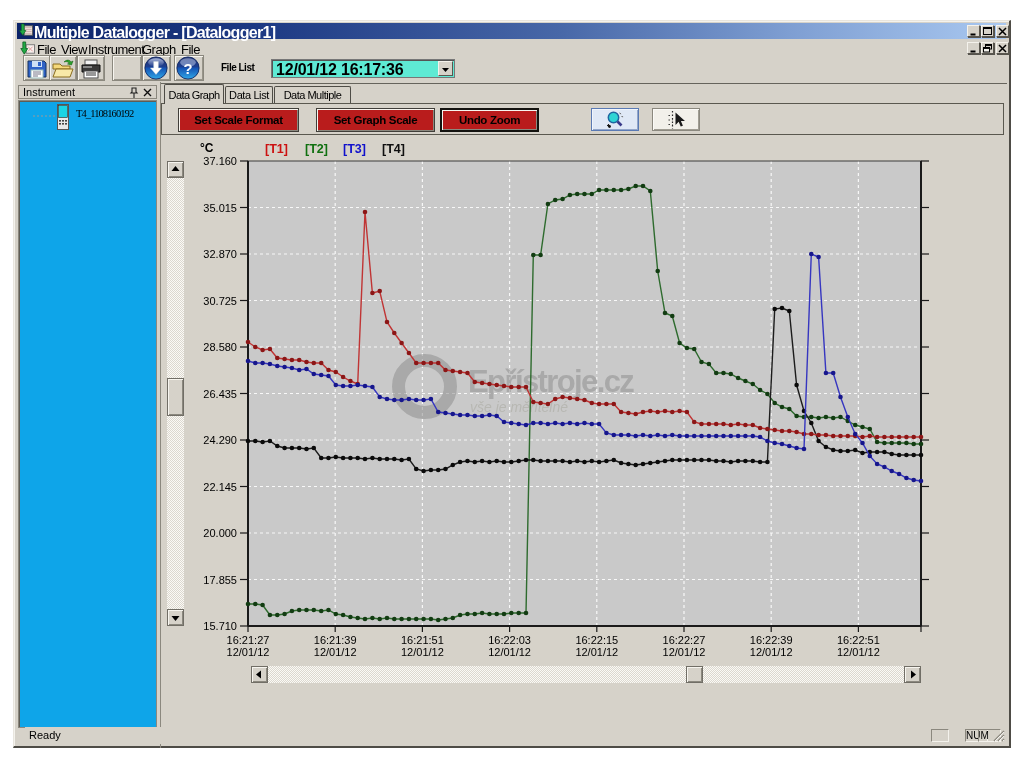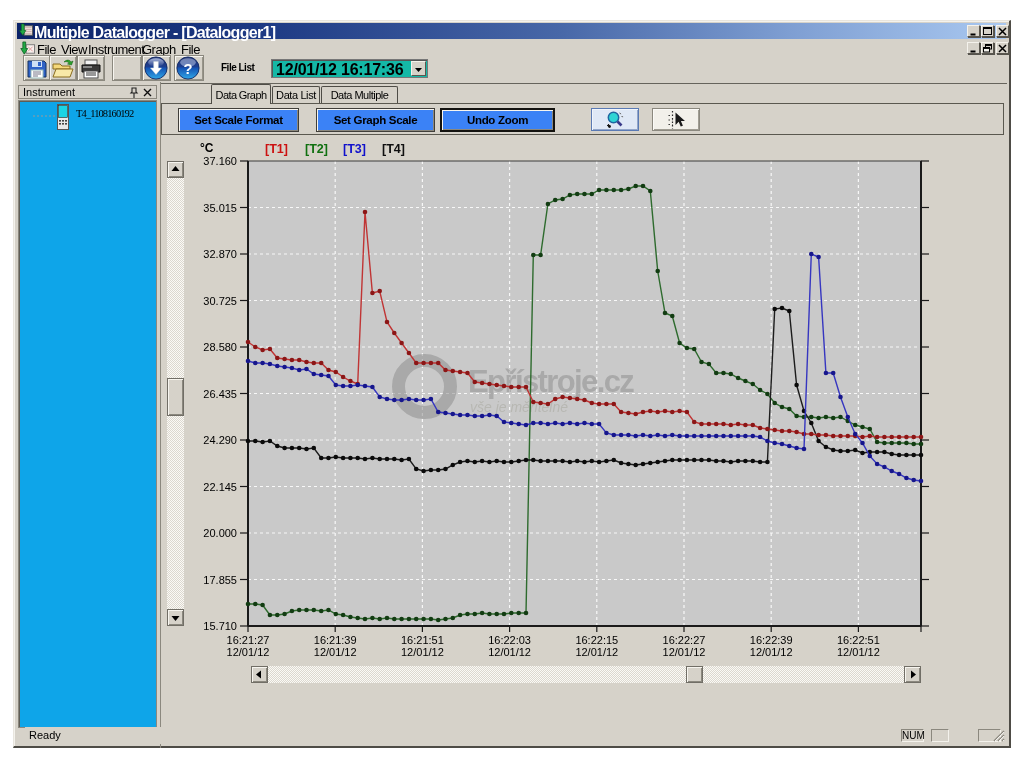--- a/index.html
+++ b/index.html
@@ -19,24 +19,24 @@
  border-color:#f4f2ec #5a574f #5a574f #f4f2ec;box-shadow:1px 1px 0 #55534c;}
 .toolbtn{position:absolute;top:34px;width:28px;height:26px;background:#d6d2c9;border:1px solid #8b887e;
  box-shadow:inset 1px 1px 0 #f7f5ef,inset -1px -1px 0 #98958a;}
 #leftpanel{position:absolute;left:4px;top:64px;width:141px;height:663px;}
 #lphead{position:absolute;left:0;top:0;width:139px;height:14px;border:1px solid #8b887e;
  background:#d6d2c9;font-size:11px;padding-left:4px;line-height:12px;}
 #treebox{position:absolute;left:0;top:15px;width:139px;height:628px;background:#0ea5e9;
  border:1px solid #8b887e;box-shadow:inset 1px 1px 0 #5f5d55;font-family:Liberation Serif, serif;}
 #vdivider{position:absolute;left:146px;top:61px;width:1px;height:666px;background:#8b887e;}
 .tab{position:absolute;background:#d6d2c9;border:1px solid #4e4c46;border-bottom:none;
- font-size:11px;text-align:center;border-radius:2px 2px 0 0;z-index:2;margin-left:47px;}
+ font-size:11px;text-align:center;border-radius:2px 2px 0 0;z-index:2;}
 #btnrow{position:absolute;left:147px;top:82px;width:843px;height:32px;
  border:1px solid #5a584f;background:#d6d2c9;}
-.pushbtn{position:absolute;top:4px;height:24px;background:#3b82f6;border:1px solid #403e39;
+.pushbtn{position:absolute;top:4px;height:24px;background:#b91c1c;border:1px solid #403e39;
  box-shadow:inset 1px 1px 0 #f7f5ef,inset -1px -1px 0 #8b887e;
  font-size:11.5px;font-weight:bold;text-align:center;line-height:23px;letter-spacing:-0.3px;}
 #statusbar{position:absolute;left:3px;right:3px;bottom:2px;height:17px;background:#d6d2c9;font-size:11px;margin-left:8px;}
 .scell{position:absolute;top:2px;height:13px;border:1px solid;border-color:#8b887e #f4f2ec #f4f2ec #8b887e;font-size:10px;}
 .sb{position:absolute;background:#d6d2c9;border:1px solid #716e66;
  box-shadow:inset 1px 1px 0 #f7f5ef,inset -1px -1px 0 #8b887e;}
 .sbtrack{position:absolute;background:#fff;background-image:conic-gradient(#fbfaf6 25%,#dcd8cf 25% 50%,#fbfaf6 50% 75%,#dcd8cf 75%);background-size:2px 2px;}
 </style>
 </head>
 <body>
@@ -150,21 +150,21 @@
 <stop offset="0.5" stop-color="#1553b4"></stop>
             <stop offset="1" stop-color="#2fa8e8"></stop>
           </linearGradient>
         </defs>
 <circle cx="13" cy="13" r="12" fill="url(#bg2)" stroke="#122a66"></circle>
 <ellipse cx="13" cy="7" rx="8.5" ry="4.5" fill="#b4c4e8" opacity="0.55"></ellipse>
 <text x="13" y="19" font-size="16" font-weight="bold" fill="#fff" text-anchor="middle" font-family="Liberation Sans">?</text>
 </svg>
     </div>
 <div class="abs" style="left:207px;top:41px;font-size:10px;font-weight:bold;letter-spacing:-0.5px">File List</div>
-<div class="abs" style="left:257px;top:38px;width:157px;height:19px;background:#14b8a6;border:1px solid #777;box-shadow:inset 1px 1px 0 #555">
+<div class="abs" style="left:257px;top:38px;width:184px;height:19px;background:#5eead4;border:1px solid #777;box-shadow:inset 1px 1px 0 #555">
   <div class="abs" style="left:4px;top:1px;font-size:16px;font-weight:bold;white-space:nowrap;letter-spacing:-0.2px">12/01/12 16:17:36</div>
   <div class="abs" style="right:1px;top:1px;width:15px;height:15px;background:#d6d2c9;border:1px solid;border-color:#f4f2ec #5a574f #5a574f #f4f2ec">
    <svg width="13" height="13" viewBox="0 0 13 13">
           <path d="M6.5 9 l3.5 -4 h-7 z" fill="#000"></path>
         </svg>
   </div>
 </div>
 
  <div id="leftpanel">
   <div id="lphead">Instrument<svg width="12" height="12" viewBox="0 0 12 12" style="position:absolute;right:16px;top:1px">
@@ -195,21 +195,21 @@
  <div id="vdivider"></div>
 
 <div class="abs" style="left:147px;top:62px;width:846px;height:1px;background:#66645c"></div>
 <div class="tab" style="left:150px;top:63px;width:60px;height:20px;line-height:20px;z-index:3;letter-spacing:-0.6px;box-shadow:0 1px 0 #d6d2c9">Data Graph</div>
 <div class="tab" style="left:211px;top:65px;width:48px;height:17px;line-height:17px;letter-spacing:-0.4px">Data List</div>
 <div class="tab" style="left:260px;top:65px;width:77px;height:17px;line-height:17px;letter-spacing:-0.5px">Data Multiple</div>
 
  <div id="btnrow">
   <div class="pushbtn" style="left:16px;width:121px">Set Scale Format</div>
   <div class="pushbtn" style="left:154px;width:119px">Set Graph Scale</div>
-  <div class="pushbtn" style="left:278px;width:115px;border:2px solid #14130f;line-height:21px">Undo Zoom</div>
+  <div class="pushbtn" style="left:278px;width:99px;border:2px solid #14130f;line-height:21px">Undo Zoom</div>
   <div class="pushbtn" style="left:429px;top:4px;width:48px;height:23px;background:#dfe8f6;border:1px solid #5a7ab4;box-shadow:inset 1px 1px 0 #f0f5fc,inset -1px -1px 0 #93a6c9">
         <svg width="22" height="22" viewBox="0 0 22 22" style="position:absolute;left:12px;top:0px">
 <circle cx="9.5" cy="8.5" r="5.2" fill="#2fd4d4" stroke="#1f66a0" stroke-width="1.5"></circle>
 <path d="M13.5 12.5 l4 4" stroke="#3a3a8a" stroke-width="2.6"></path>
 <path d="M3 16.5 l3 0 M4.5 15 l0 3" stroke="#222" stroke-width="1.2"></path>
 <circle cx="5.5" cy="17.5" r="1.4" fill="#111"></circle>
 <path d="M15.5 4 l1.6 1 M17.5 7.5 l1.6 0.3" stroke="#666" stroke-width="1"></path>
 </svg>
       </div>
   <div class="pushbtn" style="left:490px;top:4px;width:48px;height:23px;background:#f2f0ea;border:1px solid #8b887e;box-shadow:inset 1px 1px 0 #fbfaf7,inset -1px -1px 0 #a09d93">
@@ -717,20 +717,20 @@
 <div class="sb" style="left:890px;top:645px;width:17px;height:17px">
       <svg width="15" height="15" viewBox="0 0 15 15" style="position:absolute;left:0;top:0">
         <path d="M11 7.5 l-5 -4 v8 z" fill="#000"></path>
       </svg>
     </div>
 <div class="sb" style="left:672px;top:645px;width:17px;height:17px"></div>
 
  <div id="statusbar">
 <span class="abs" style="left:4px;top:2px">Ready</span>
 <div class="scell" style="left:906px;width:18px"></div>
-<div class="scell" style="left:876px;width:23px;text-align:center;line-height:11px">NUM</div>
+<div class="scell" style="left:940px;width:23px;text-align:center;line-height:11px">NUM</div>
 <div class="scell" style="left:953px;width:23px"></div>
 <svg class="abs" style="right:1px;top:2px" width="13" height="13" viewBox="0 0 13 13">
 <path d="M12 2 L2 12 M12 6 L6 12 M12 10 L10 12" stroke="#8b887e" stroke-width="1.5"></path>
 <path d="M12 3 L3 12 M12 7 L7 12 M12 11 L11 12" stroke="#fff" stroke-width="0.8"></path>
 </svg>
 </div>
 </div>
 
 </body></html>

